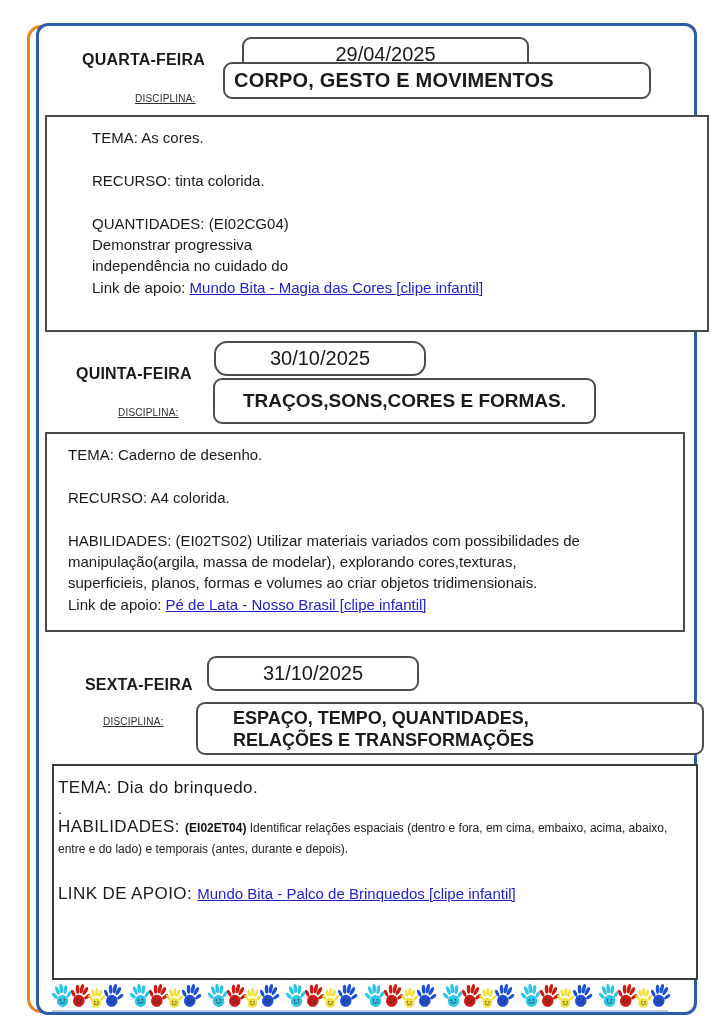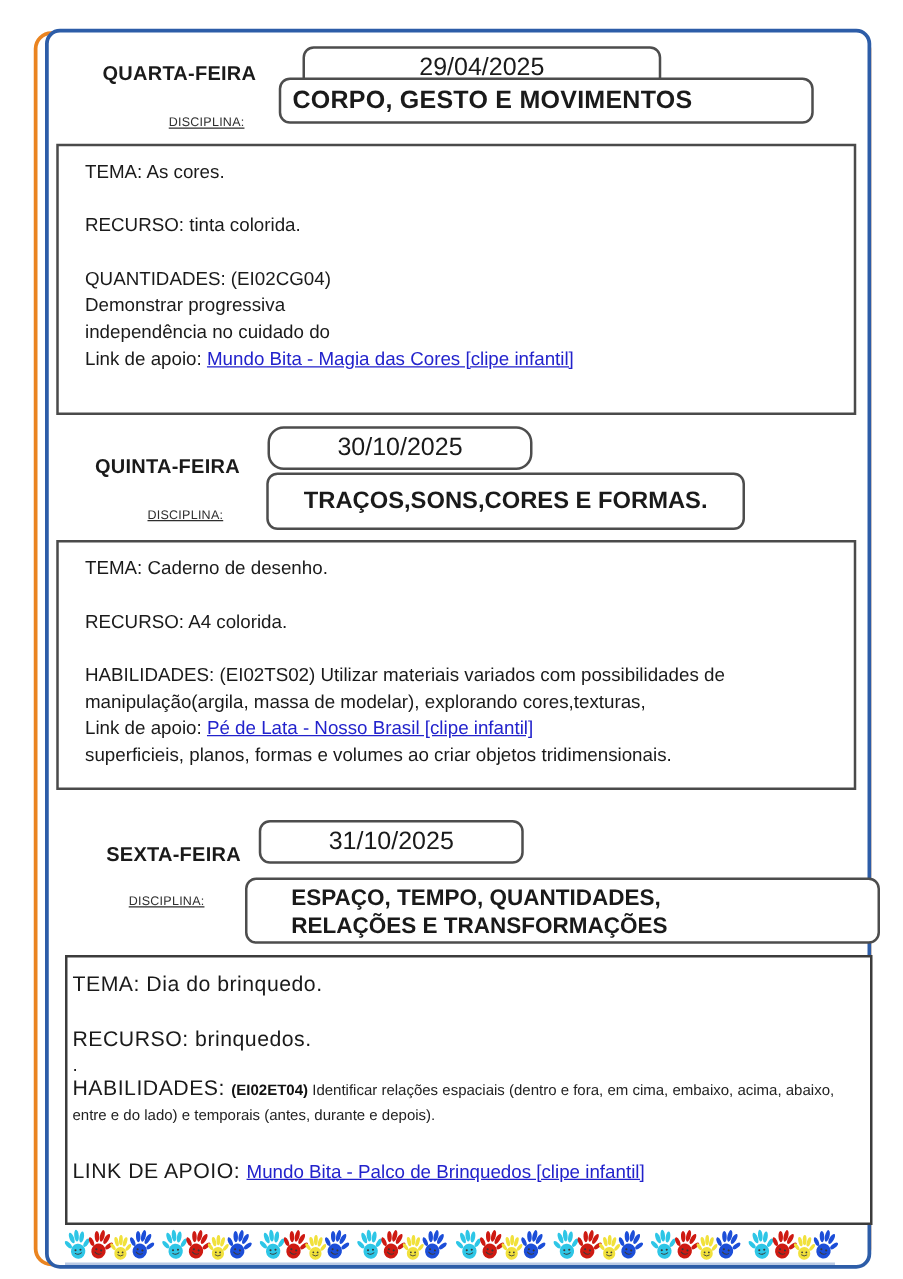--- a/index.html
+++ b/index.html
@@ -18,21 +18,21 @@
   .disc-box{position:absolute;border:2px solid #4d4d4d;border-radius:9px;background:#fff;
     display:flex;align-items:center;font-weight:bold;z-index:2;}
   .disc-label{position:absolute;font-size:10px;color:#2e2e2e;letter-spacing:.2px;z-index:3;text-decoration:underline;}
   .content-box{position:absolute;border:2px solid #4a4a4a;background:#fff;z-index:2;}
 
   
   .s1-day{left:82px;top:51px;}
   .s1-date{left:242px;top:37px;width:283px;height:30px;}
   .s1-disc{left:223px;top:62px;width:415px;height:33px;padding-left:9px;font-size:20px;letter-spacing:.2px;}
   .s1-dlabel{left:135px;top:93px;}
-  .s1-box{left:45px;top:115px;width:636px;height:213px;}
+  .s1-box{left:45px;top:115px;width:636px;height:213px;padding-left:24px;}
 
   
   .s2-day{left:76px;top:365px;}
   .s2-date{left:214px;top:341px;width:208px;height:31px;border-radius:13px;}
   .s2-disc{left:213px;top:378px;width:379px;height:42px;justify-content:center;font-size:19px;}
   .s2-dlabel{left:118px;top:407px;}
   .s2-box{left:45px;top:432px;width:636px;height:196px;}
 
   
   .s3-day{left:85px;top:676px;}
@@ -103,41 +103,40 @@
 <div class="disc-label s2-dlabel">DISCIPLINA:</div>
 
 <div class="content-box s2-box">
   <div class="box-inner">
     <div>TEMA: Caderno de desenho.</div>
     <div class="gap"></div>
     <div>RECURSO: A4 colorida.</div>
     <div class="gap"></div>
     <div>HABILIDADES: (EI02TS02) Utilizar materiais variados com possibilidades de</div>
     <div>manipulação(argila, massa de modelar), explorando cores,texturas,</div>
+    <div>superficieis, planos, formas e volumes ao criar objetos tridimensionais.</div>
     <div><span>Link de apoio: </span><a class="doc-link">Pé de Lata - Nosso Brasil [clipe infantil]</a></div>
-    <div>superficieis, planos, formas e volumes ao criar objetos tridimensionais.</div>
   </div>
 </div>
 
 <div class="day-label s3-day">SEXTA-FEIRA</div>
 <div class="date-box s3-date">
   <span>31/10/2025</span>
 </div>
 <div class="disc-box s3-disc">
   <span>
     <span style="display:block">ESPAÇO, TEMPO, QUANTIDADES,</span>
     <span style="display:block">RELAÇÕES E TRANSFORMAÇÕES</span>
   </span>
 </div>
 <div class="disc-label s3-dlabel">DISCIPLINA:</div>
 
 <div class="content-box s3-box">
   <div class="b3-inner">
     <div class="b3-big b3-line-tema">TEMA:  Dia do brinquedo.</div>
-    <div class="b3-big b3-line-recurso">RECURSO:  brinquedos.</div>
     <div class="b3-dot">.</div>
     <div class="b3-hab"><span class="b3-big">HABILIDADES:  </span><span class="b3-small-bold">(EI02ET04) </span><span class="b3-small">Identificar relações espaciais (dentro e fora, em cima, embaixo, acima, abaixo, entre e do lado) e temporais (antes, durante e depois).</span></div>
     <div class="b3-link-line"><span class="b3-big">LINK DE APOIO:  </span><a class="doc-link">Mundo Bita - Palco de Brinquedos [clipe infantil]</a></div>
   </div>
 </div>
 
 <div class="hands-row" id="hands-row">
     <span class="hand-group">
       <span class="hand">
         <svg viewBox="0 0 40 50" width="20" height="28" style="transform:rotate(-6deg)">

